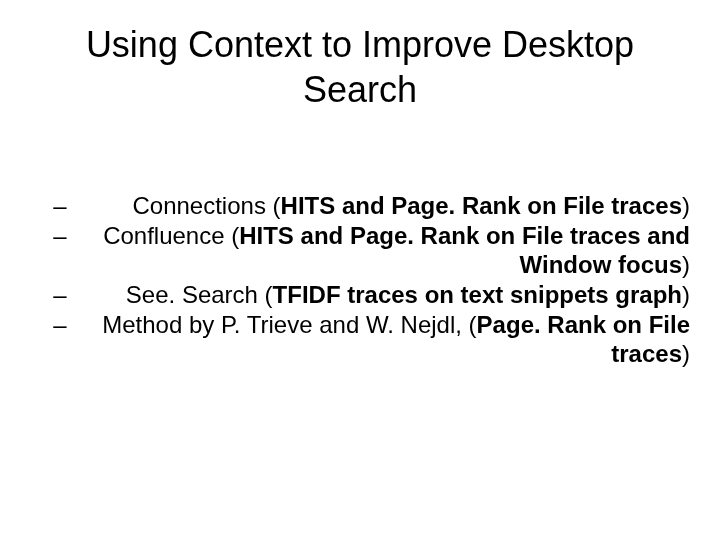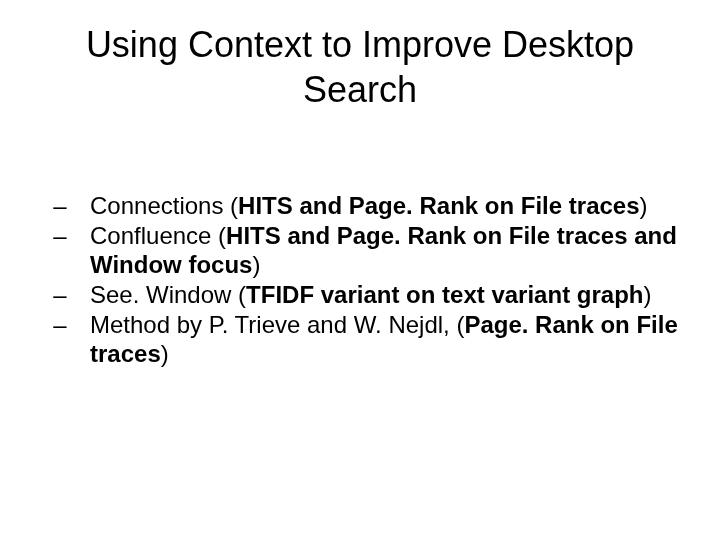--- a/index.html
+++ b/index.html
@@ -33,20 +33,21 @@
     align-items: flex-start;
     margin-bottom: 2px;
   }
   .dash {
     width: 60px;
     flex: 0 0 60px;
     text-align: center;
   }
   .text {
     flex: 1;
+    text-align: right;
   }
   .bold {
     font-weight: bold;
   }
 </style>
 </head>
 <body>
 
 <div class="slide">
 
@@ -59,21 +60,21 @@
       <div class="text"><span>Connections (</span><span class="bold">HITS and Page. Rank on File traces</span><span>)</span></div>
     </div>
 
     <div class="item">
       <div class="dash">–</div>
       <div class="text"><span>Confluence (</span><span class="bold">HITS and Page. Rank on File traces and Window focus</span><span>)</span></div>
     </div>
 
     <div class="item">
       <div class="dash">–</div>
-      <div class="text"><span>See. Window (</span><span class="bold">TFIDF variant on text variant graph</span><span>)</span></div>
+      <div class="text"><span>See. Search (</span><span class="bold">TFIDF traces on text snippets graph</span><span>)</span></div>
     </div>
 
     <div class="item">
       <div class="dash">–</div>
       <div class="text"><span>Method by P. Trieve and W. Nejdl, (</span><span class="bold">Page. Rank on File traces</span><span>)</span></div>
     </div>
 
   </div>
 </div>
 

